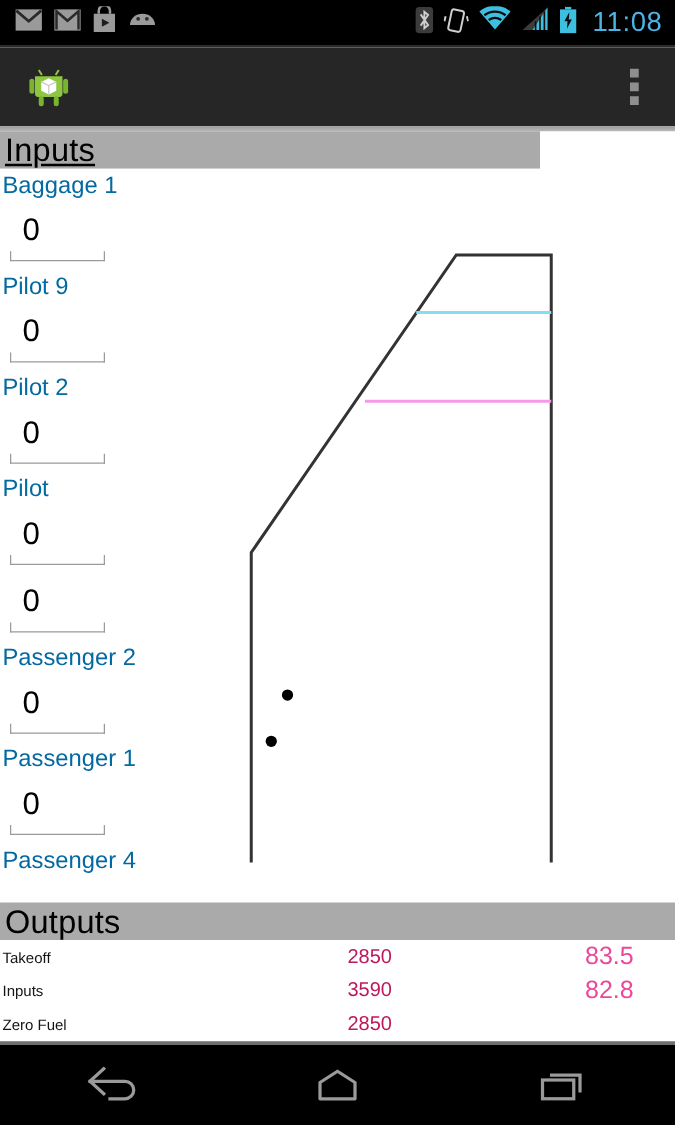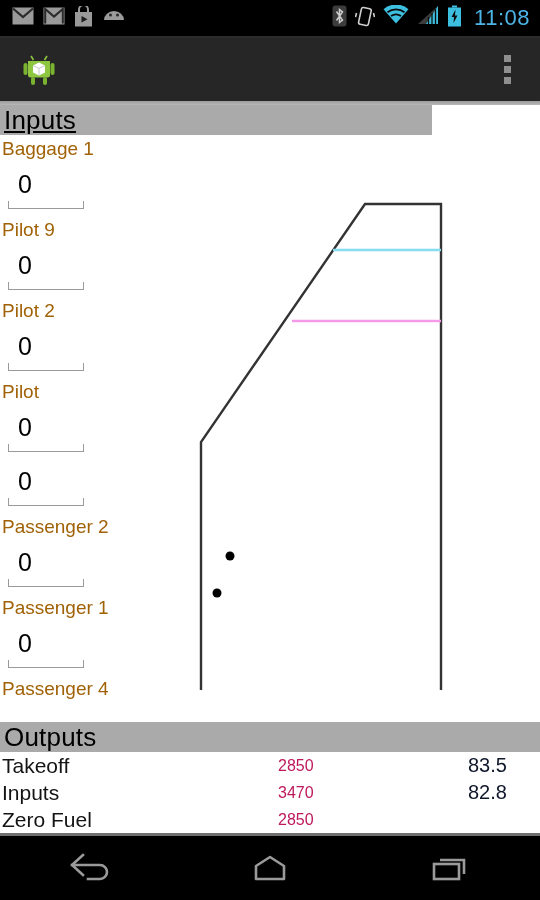--- a/index.html
+++ b/index.html
@@ -55,21 +55,21 @@
   
   .content {
     position:absolute; top:135px; left:0; width:540px; height:587px;
     background:#fff; overflow:hidden;
   }
 
   
   .inputs { position:absolute; top:0; left:0; width:190px; }
   .in-row { position:relative; }
   .in-label {
-    font-size:19px; color:#a16207; padding-left:2px;
+    font-size:19px; color:#0369a1; padding-left:2px;
     line-height:27px; height:27px; white-space:nowrap;
   }
   .in-field {
     position:relative; height:54px; margin-left:8px; width:76px;
   }
   .in-value {
     font-size:25px; color:#000; line-height:44px; padding-left:10px;
   }
   .in-underline {
     position:absolute; left:0; bottom:7px; width:76px; height:8px;
@@ -80,23 +80,23 @@
 
   
   .chart { position:absolute; top:0; left:190px; width:350px; height:587px; }
   .chart svg { display:block; }
 
   
   .outputs {
     position:absolute; top:752px; left:0; width:540px; background:#fff;
   }
   .out-row { display:flex; height:27px; align-items:center; }
-  .out-name { width:246px; padding-left:2px; font-size:21px; color:#141414; }
+  .out-name { width:246px; padding-left:2px; font-size:12px; color:#141414; }
   .out-weight { width:190px; font-size:16px; color:#be185d;margin-left:32px; }
-  .out-arm { font-size:20px; color:#0f172a; white-space:nowrap; }
+  .out-arm { font-size:20px; color:#ec4899; white-space:nowrap; }
   .out-bottomline { position:absolute; top:833px; left:0; width:540px; height:3px; background:#6f6f6f; }
 
   
   .navbar {
     position:absolute; bottom:0; left:0; width:540px; height:64px;
     background:#000; display:flex; align-items:center;
   }
   .nav-btn { flex:1; display:flex; align-items:center; justify-content:center; height:64px; }
 </style>
 </head>
@@ -269,21 +269,21 @@
   </div>
 
   <div class="outputs" id="outputs-table">
       <div class="out-row">
         <span class="out-name">Takeoff</span>
         <span class="out-weight">2850</span>
         <span class="out-arm">83.5</span>
       </div>
       <div class="out-row">
         <span class="out-name">Inputs</span>
-        <span class="out-weight">3470</span>
+        <span class="out-weight">3590</span>
         <span class="out-arm">82.8</span>
       </div>
       <div class="out-row">
         <span class="out-name">Zero Fuel</span>
         <span class="out-weight">2850</span>
         <span class="out-arm"></span>
       </div>
     </div>
   <div class="out-bottomline"></div>
 

